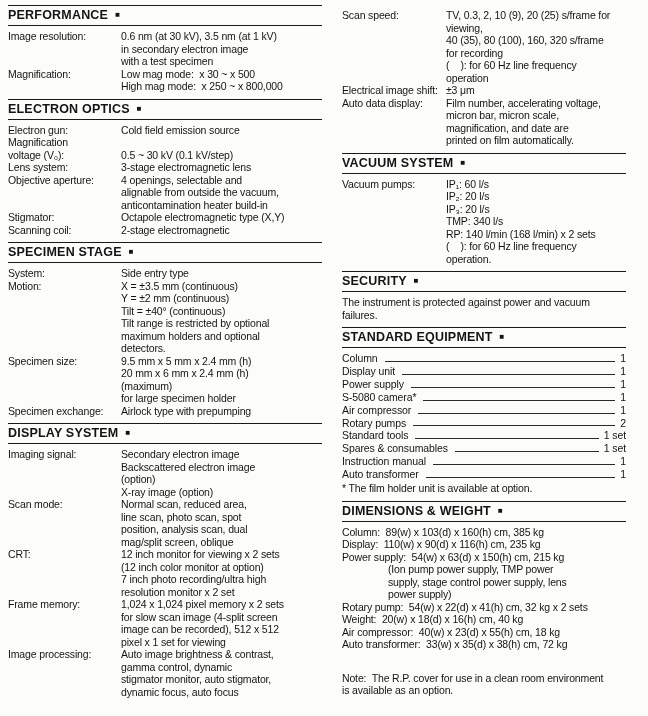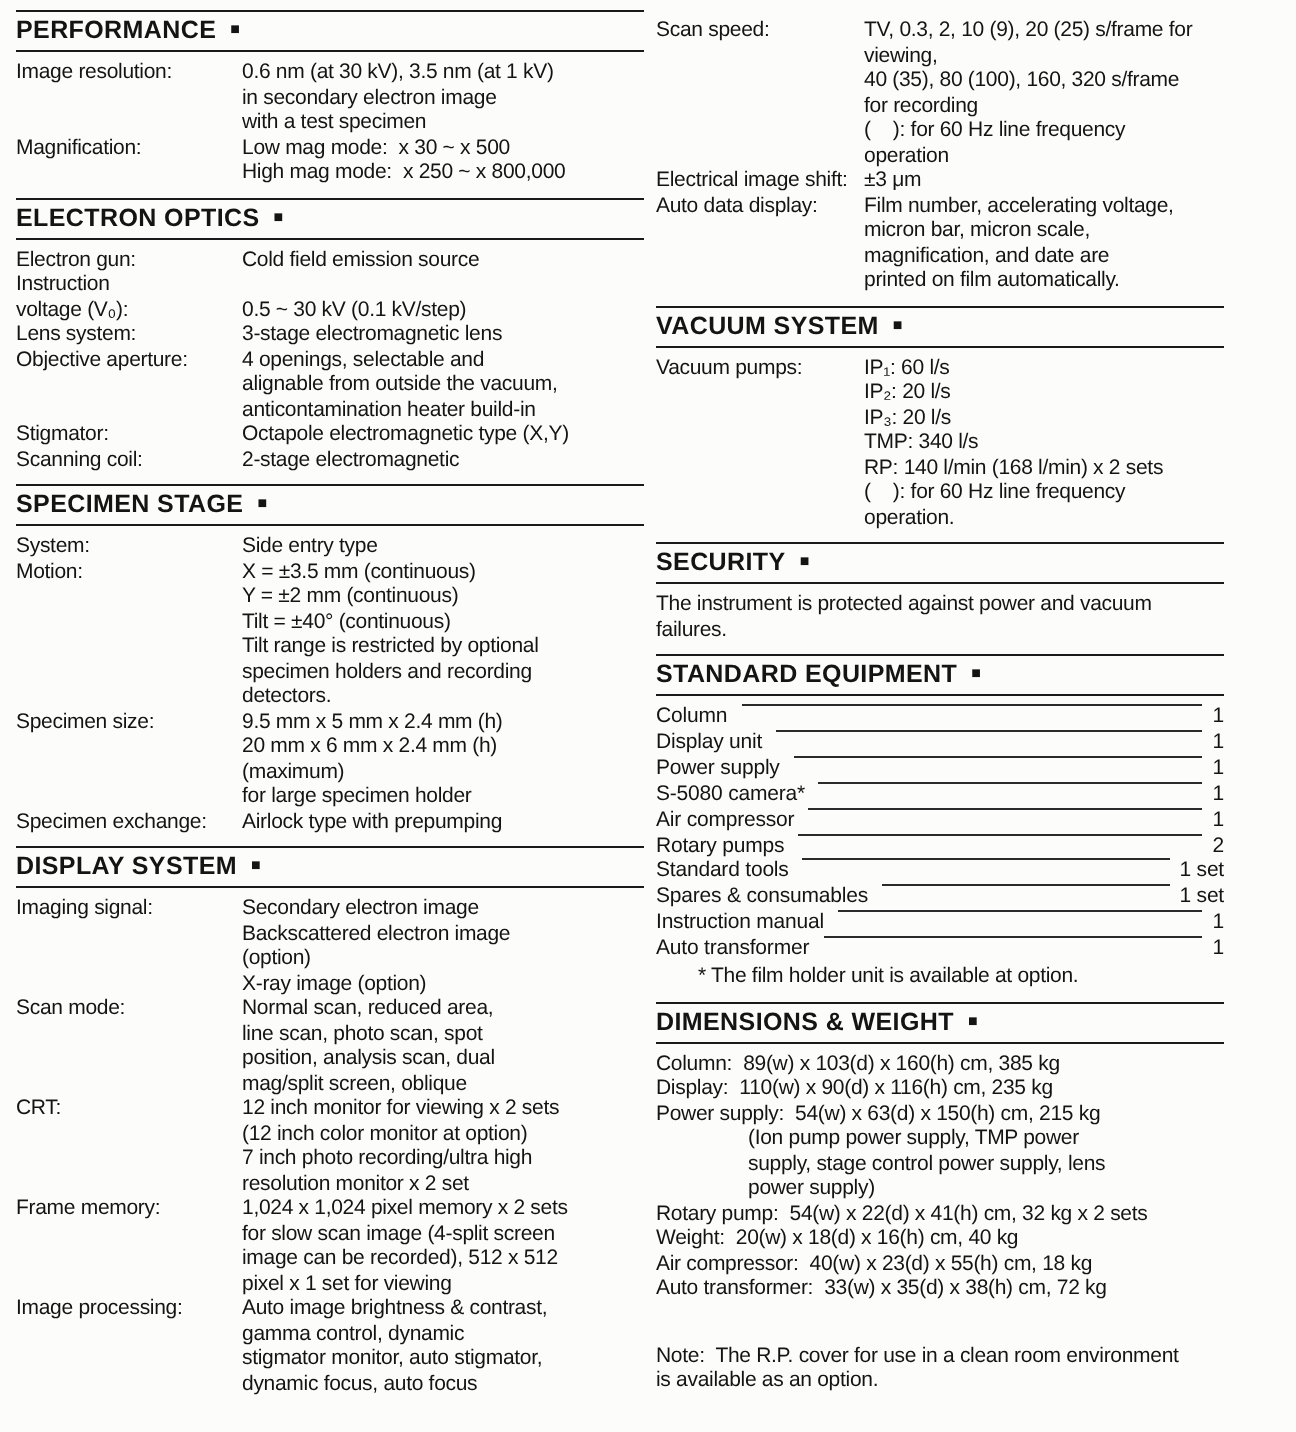--- a/index.html
+++ b/index.html
@@ -5,21 +5,21 @@
   * { box-sizing: border-box; margin: 0; padding: 0; }
   html, body { background: #ffffff; }
   body { font-family: "Liberation Sans", "DejaVu Sans", sans-serif; }
   .page {
     width: 648px; height: 716px;
     background: #fcfcfa;
     color: #141414;
     padding: 5px 0 0 8px;
     overflow: hidden;
   }
-  .columns { display: flex; gap: 6px; }
+  .columns { display: flex; gap: 20px; }
   .col { display: block; }
   .col-left  { width: 314px; }
   .col-right { width: 284px; }
 
   .section { margin-bottom: 1px; }
   .sec-header {
     display: flex; align-items: center;
     border-top: 1.5px solid #1a1a1a;
     border-bottom: 1.5px solid #1a1a1a;
     padding: 2px 0 3px 0;
@@ -33,25 +33,25 @@
     font-size: 10.5px;
     line-height: 12.5px;
     letter-spacing: -0.15px;
   }
   .spec-row { display: flex; }
   .label-col { flex: 0 0 auto; }
   .col-left  .label-col { width: 113px; }
   .col-right .label-col { width: 104px; }
   .value-col { flex: 1 1 auto; min-width: 0; }
 
-  .leader-row { display: flex; align-items: flex-start; }
+  .leader-row { display: flex; align-items: flex-end; }
   .leader-row .line { letter-spacing: -0.1px; line-height: 12.9px; }
   .leader { flex: 1 1 auto; border-bottom: 1px solid #2b2b2b; margin: 0 5px 3px 7px; }
   .item-qty { text-align: right; }
-  .footnote { margin-top: 1px; margin-left: 21px; }
+  .footnote { margin-top: 1px; }
 
   .indent { padding-left: 46px; }
   .note-section { margin-top: 12px; }
 </style>
 </head>
 <body>
 
 <div class="page">
   <div class="columns">
     <div class="col col-left" id="col-left">
@@ -91,21 +91,21 @@
             <div class="spec-row">
               <div class="label-col">
                 <div class="line">Electron gun:</div>
               </div>
               <div class="value-col">
                 <div class="line">Cold field emission source</div>
               </div>
             </div>
             <div class="spec-row">
               <div class="label-col">
-                <div class="line">Instruction</div>
+                <div class="line">Magnification</div>
                 <div class="line">voltage (V₀):</div>
               </div>
               <div class="value-col">
                 <div class="line">&nbsp;</div>
                 <div class="line">0.5 ~ 30 kV (0.1 kV/step)</div>
               </div>
             </div>
             <div class="spec-row">
               <div class="label-col">
                 <div class="line">Lens system:</div>
@@ -158,21 +158,21 @@
             </div>
             <div class="spec-row">
               <div class="label-col">
                 <div class="line">Motion:</div>
               </div>
               <div class="value-col">
                 <div class="line">X = ±3.5 mm (continuous)</div>
                 <div class="line">Y = ±2 mm (continuous)</div>
                 <div class="line">Tilt = ±40° (continuous)</div>
                 <div class="line">Tilt range is restricted by optional</div>
-                <div class="line">specimen holders and recording</div>
+                <div class="line">maximum holders and optional</div>
                 <div class="line">detectors.</div>
               </div>
             </div>
             <div class="spec-row">
               <div class="label-col">
                 <div class="line">Specimen size:</div>
               </div>
               <div class="value-col">
                 <div class="line">9.5 mm x 5 mm x 2.4 mm (h)</div>
                 <div class="line">20 mm x 6 mm x 2.4 mm (h)</div>

